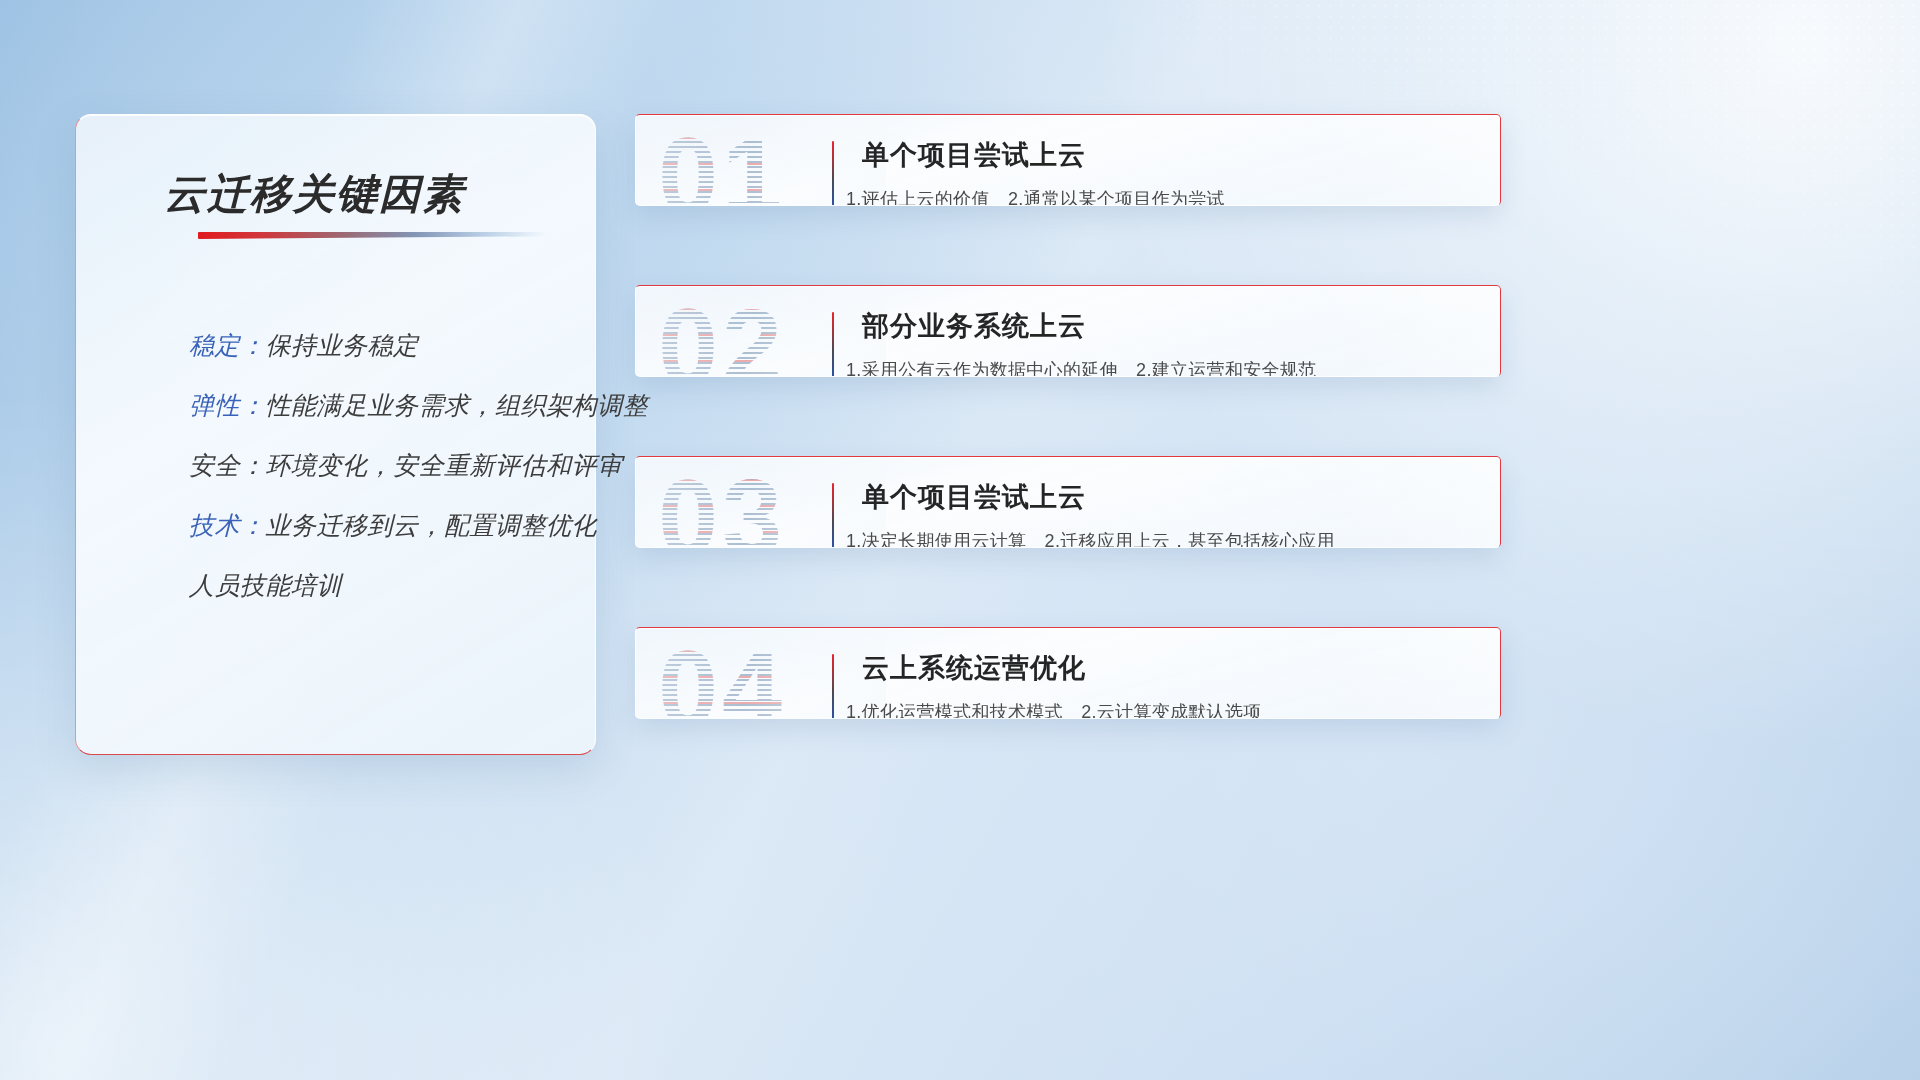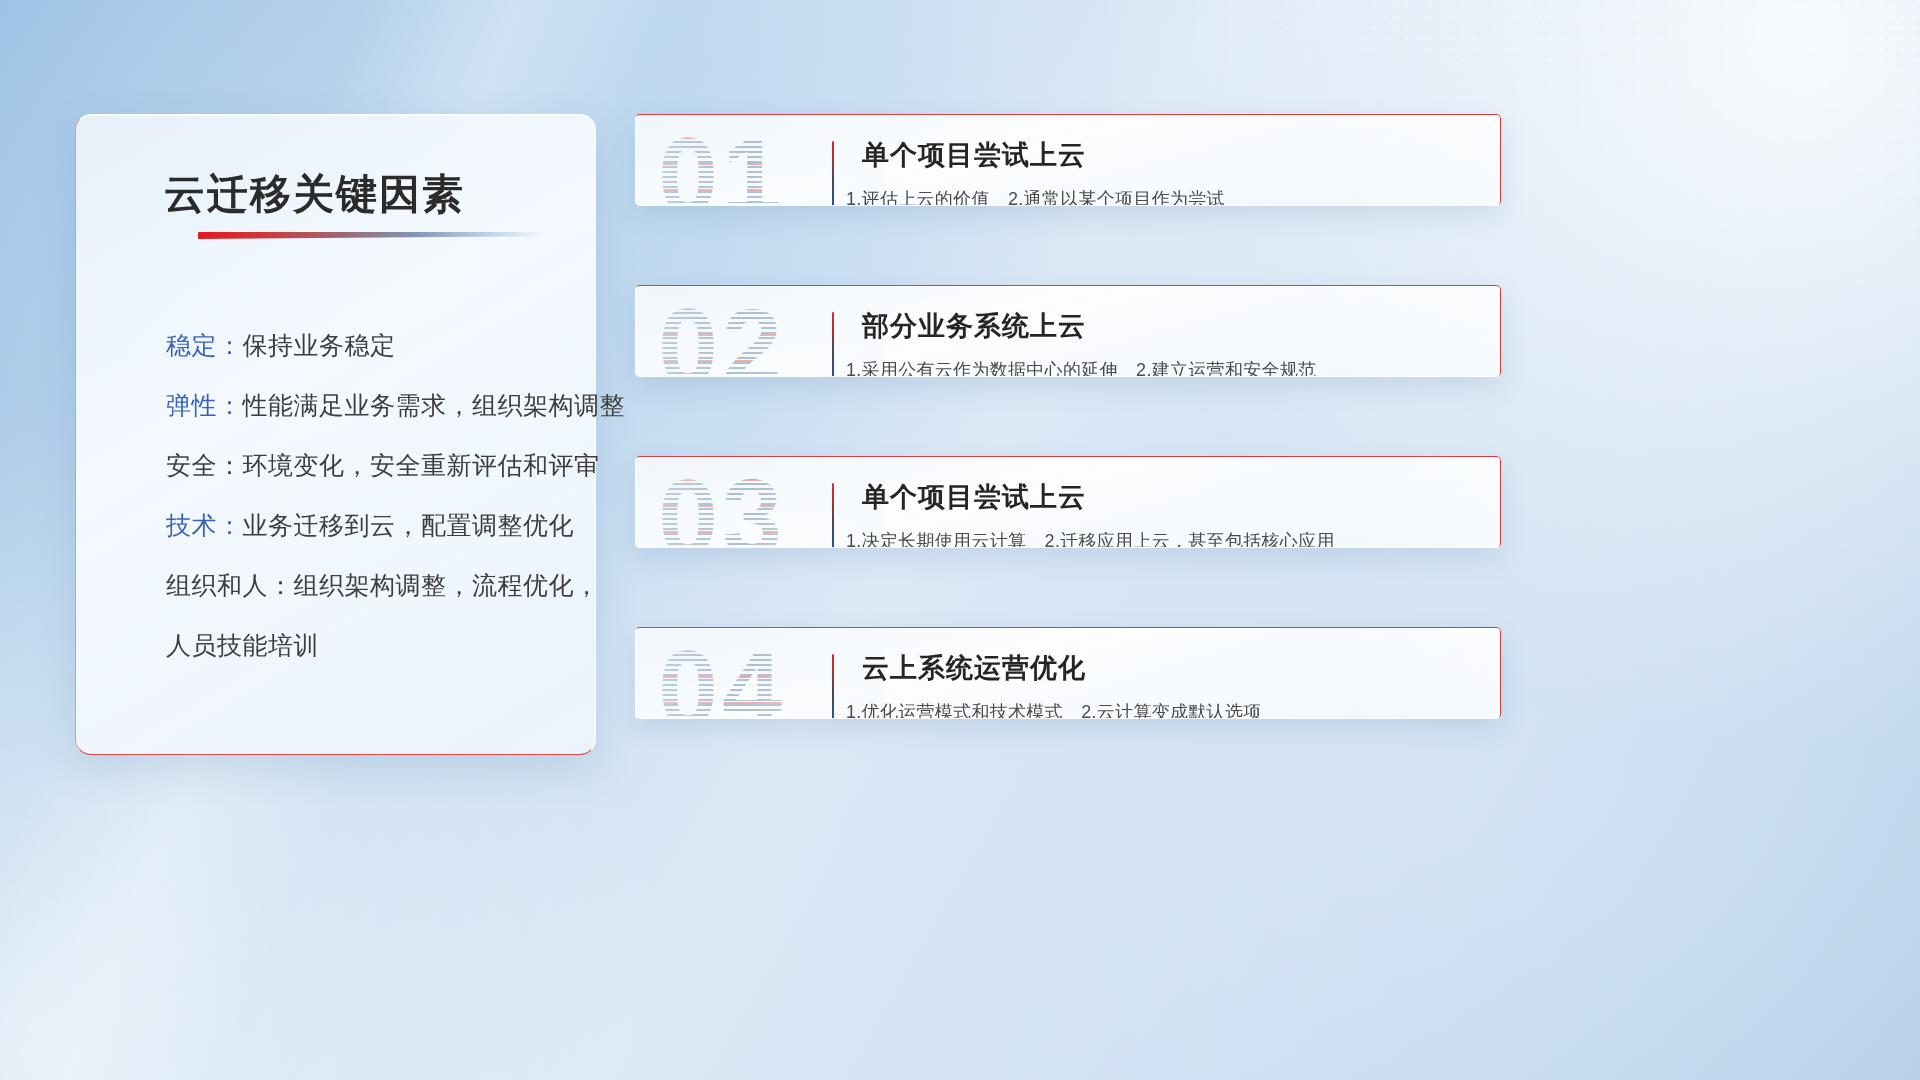--- a/index.html
+++ b/index.html
@@ -38,34 +38,35 @@
 
   
   .left-card {
     position:absolute; left:75px; top:114px; width:521px; height:641px;
     border-radius:16px;
     background:linear-gradient(150deg, rgba(233,242,250,.96) 0%, rgba(245,250,254,.97) 40%, rgba(236,244,251,.95) 100%);
     border:1px solid rgba(255,255,255,.85);
     border-bottom:1.6px solid #d94a4a;
     border-left:1.4px solid rgba(217,74,74,.55);
     box-shadow:0 14px 40px rgba(70,110,155,.16), inset 0 1px 0 rgba(255,255,255,.9);
+    font-style:italic;
   }
   .left-title {
     position:absolute; left:88px; top:52px;
     font-size:41px; font-weight:bold; color:#2b2b2b;
     letter-spacing:2px; white-space:nowrap;
   }
   .title-rule {
     position:absolute; left:122px; top:117px; width:348px; height:7px;
     background:linear-gradient(90deg,#e01b20 0%, #d0363a 18%, #9b6a74 42%, #8294b4 62%, #b9cfe6 82%, rgba(200,220,238,0) 100%);
     clip-path:polygon(0 0, 100% 0, 100% 62%, 0 100%);
     border-radius:1px;
   }
   .left-list {
-    position:absolute; left:90px; top:200px; width:400px;
+    position:absolute; left:113px; top:200px; width:400px;
   }
   .li-row {
     font-size:25px; line-height:60px; color:#3d3d3d; white-space:nowrap;
     letter-spacing:.5px;
   }
   .li-key { color:#3a63b8; }
   .li-key.plain { color:#3d3d3d; }
 
   
   .r-card {
@@ -158,23 +159,20 @@
       <div class="li-row">
         <span class="li-key">弹性：</span><span>性能满足业务需求，组织架构调整</span>
       </div>
       <div class="li-row">
         <span class="li-key plain">安全：</span><span>环境变化，安全重新评估和评审</span>
       </div>
       <div class="li-row">
         <span class="li-key">技术：</span><span>业务迁移到云，配置调整优化</span>
       </div>
       <div class="li-row">
-        <span class="li-key plain">组织和人：</span><span>组织架构调整，流程优化，</span>
-      </div>
-      <div class="li-row">
         <span class="li-key plain"></span><span>人员技能培训</span>
       </div>
     </div>
   </div>
 
   <div class="r-card card-1">
     <div class="num">01</div>
     <div class="num-red">01</div>
     <div class="num-fade"></div>
     <div class="divider"></div>

